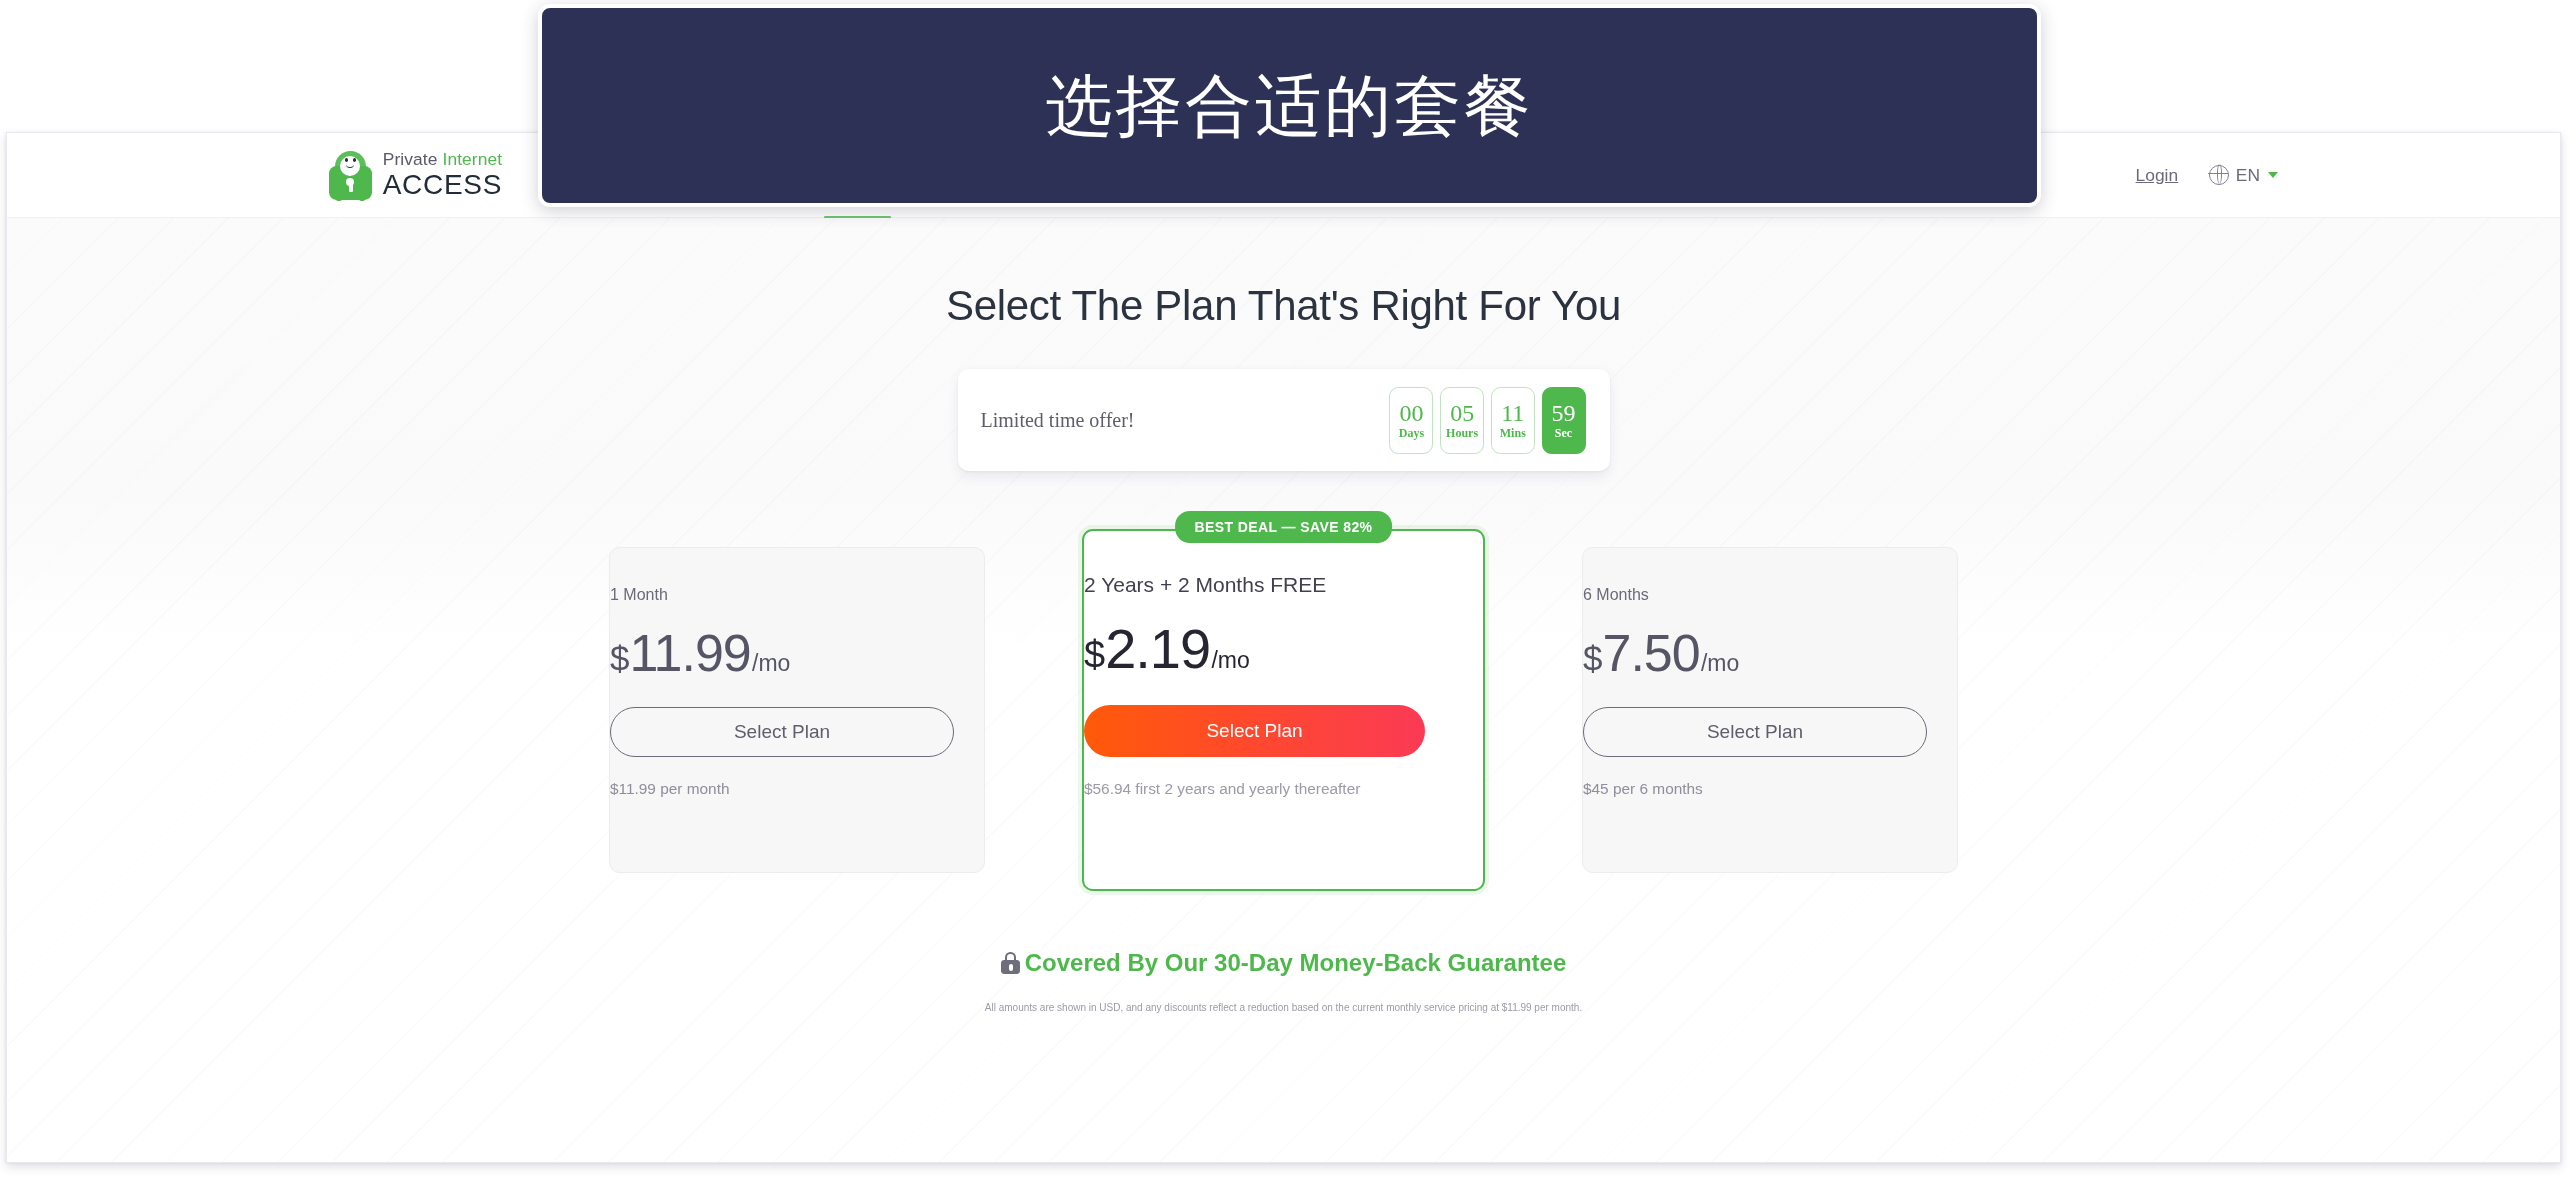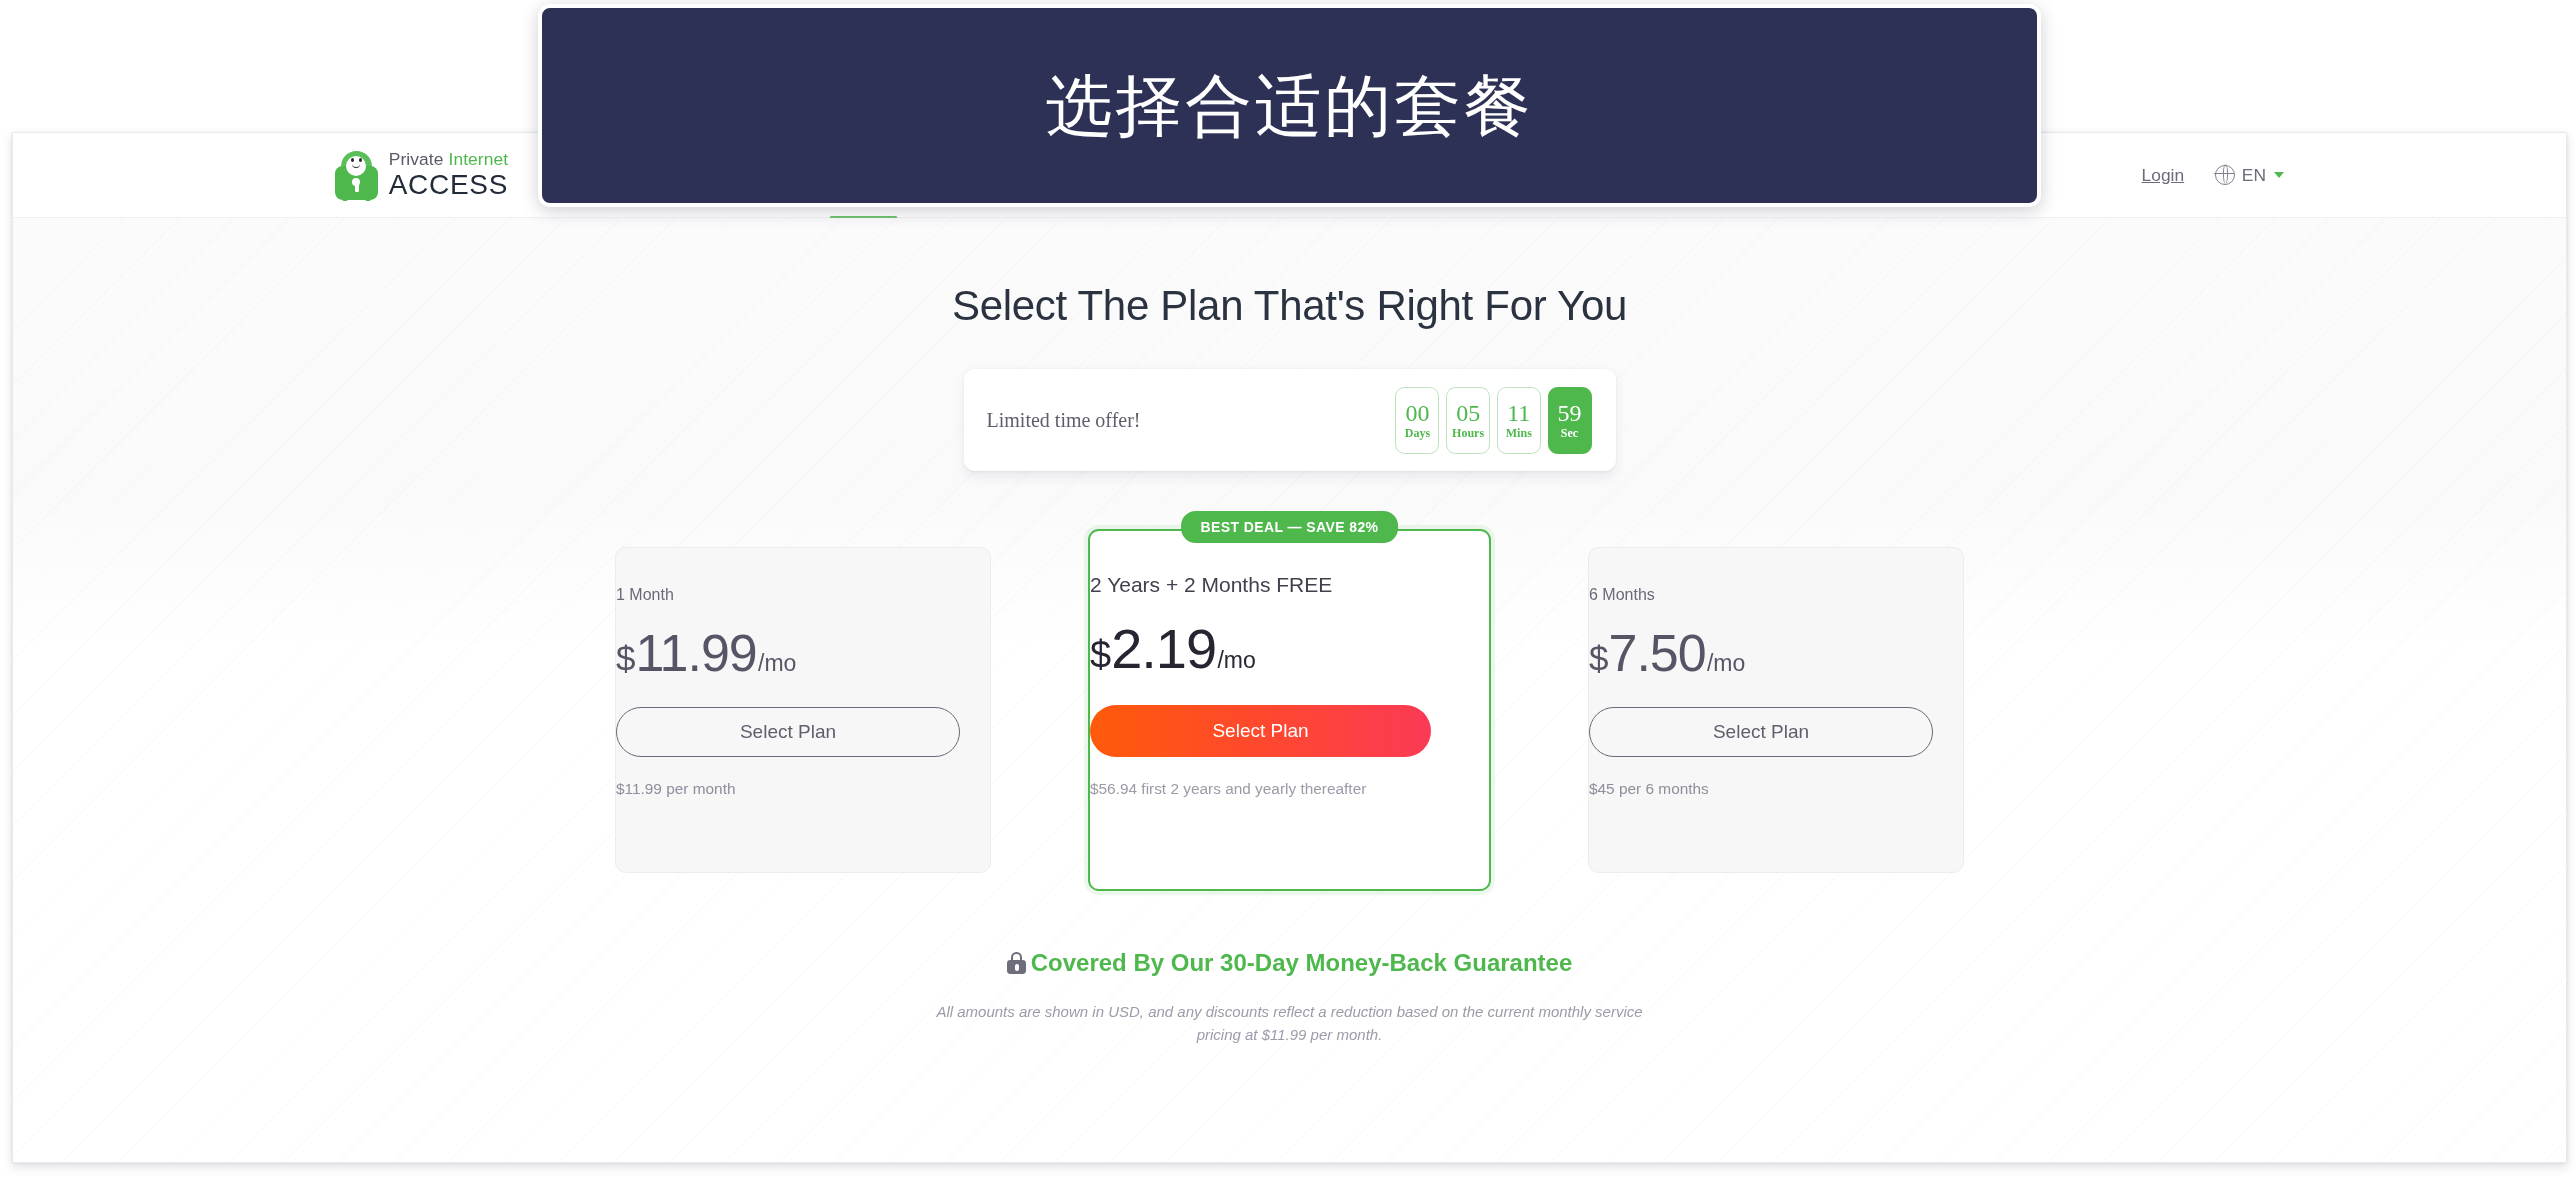--- a/index.html
+++ b/index.html
@@ -12,21 +12,21 @@
 
   body {
     font-family: "Liberation Sans", sans-serif;
     background: #ffffff;
     position: relative;
   }
 
   
   .page-frame {
     position: absolute;
-    left: 12px;
+    left: 6px;
     top: 132px;
     width: 2555px;
     height: 1031px;
     background: #22c55e;
     border: 0.7px solid #e8e8ee;
     box-shadow: 0 4px 9.4px rgba(60,60,90,0.16), 0 1.3px 2.7px rgba(60,60,90,0.10);
     overflow: hidden;
   }
 
   
@@ -423,24 +423,23 @@
   .guarantee-text {
     font-size: 24px;
     color: #4eb84d;
     font-weight: 700;
   }
 
   .fineprint {
     margin: 23px auto 0;
     width: 711px;
     text-align: center;
-    font-size: 15px;
+    font-size: 10px;
     line-height: 1.55;
     color: #9b9baa;
-    font-style: italic;
   }
 
   
   .overlay-banner {
     position: absolute;
     left: 538px;
     top: 4px;
     width: 1503px;
     height: 203px;
     background: #2e3156;

